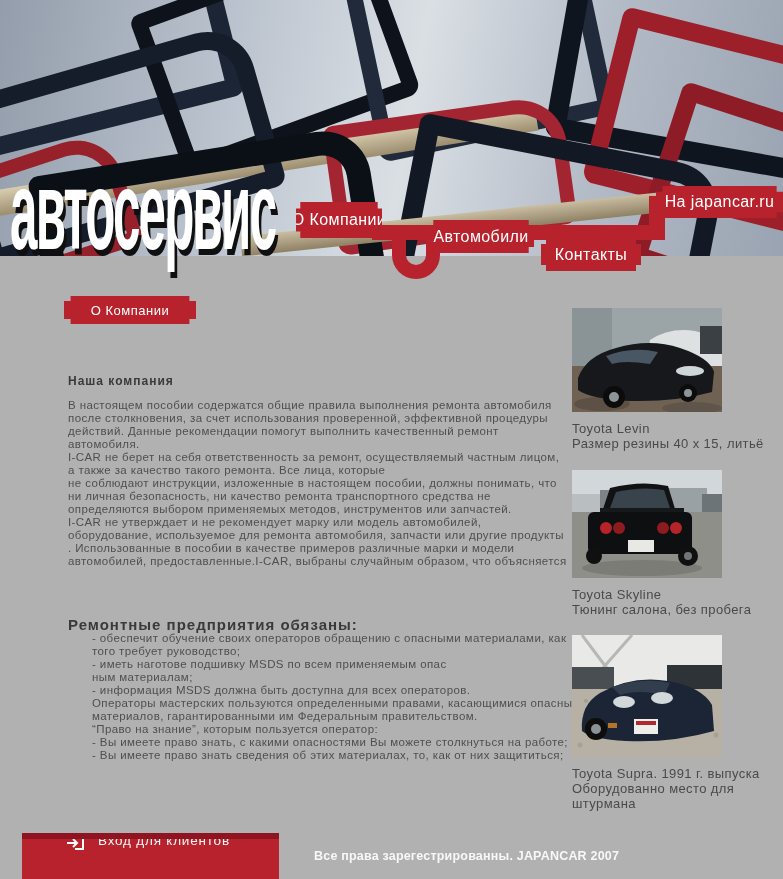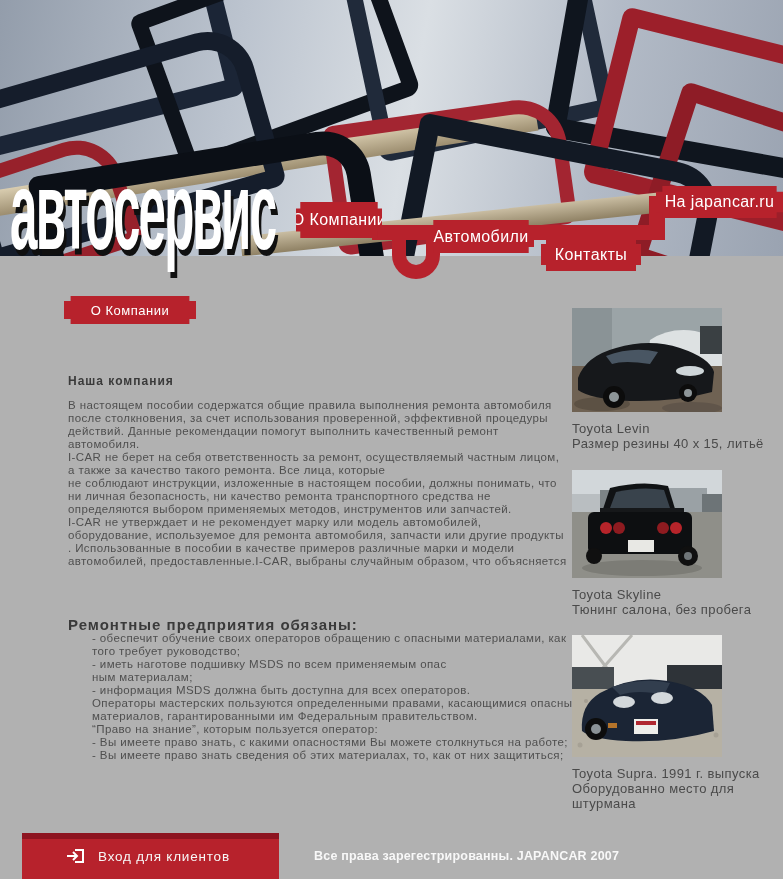--- a/index.html
+++ b/index.html
@@ -58,21 +58,21 @@
   
   .car-card{position:absolute; left:572px; width:200px;}
   .card1{top:308px;} .card2{top:470px;} .card3{top:635px;}
   .car-photo{width:150px; overflow:hidden; cursor:pointer; background:#999;}
   .ph1{height:104px;} .ph2{height:108px;} .ph3{height:122px;}
   .car-photo svg{display:block;}
   .car-caption{margin-top:9px; font-size:13px; line-height:15px; letter-spacing:0.4px; color:#4a4a4a; white-space:pre-line;}
 
   
   .login-btn{position:absolute; left:22px; top:833px; width:257px; height:46px; background:var(--accent,#b7222c);
-    display:flex; align-items:center; cursor:pointer; text-decoration:none; z-index:3;}
+    display:flex; cursor:pointer; text-decoration:none; z-index:3;}
   .login-btn::before{content:""; position:absolute; left:0; top:0; right:0; height:6px; background:#8d1420;}
   .login-icon{margin-left:44px; width:20px; height:20px; display:inline-flex;}
   .login-label{margin-left:12px; color:#f7f7f7; font-size:13.5px; letter-spacing:0.8px;}
   .copyright{position:absolute; left:314px; top:849px; font-size:12.5px; font-weight:bold; color:#f8f8f8; letter-spacing:0.2px;}
 </style>
 </head>
 <body>
 
 <div class="page">
 

